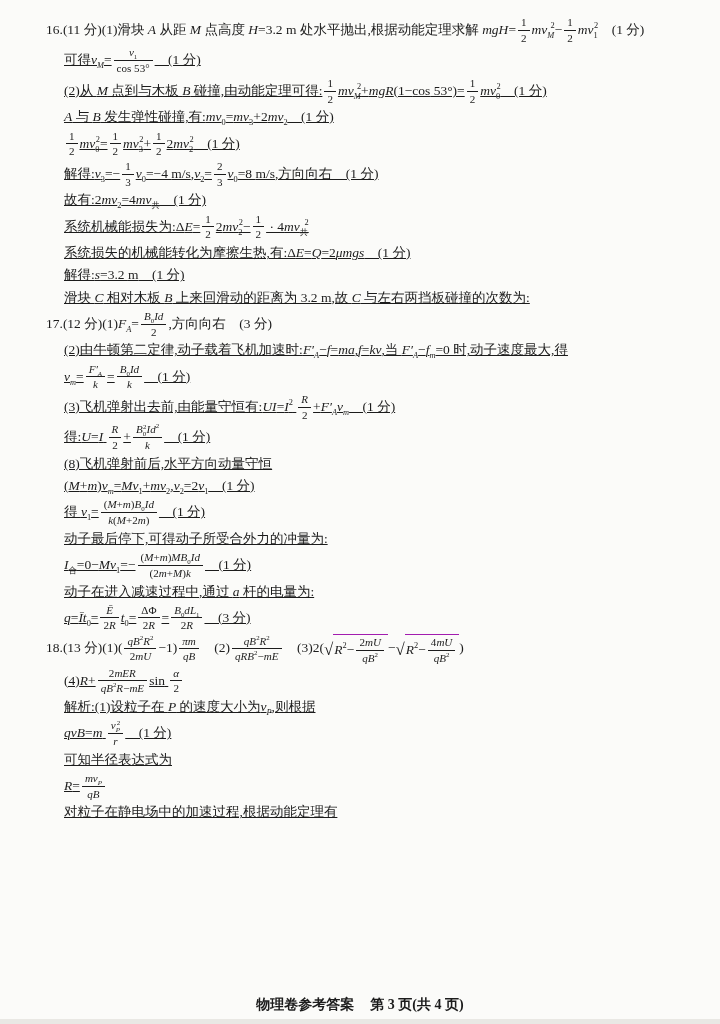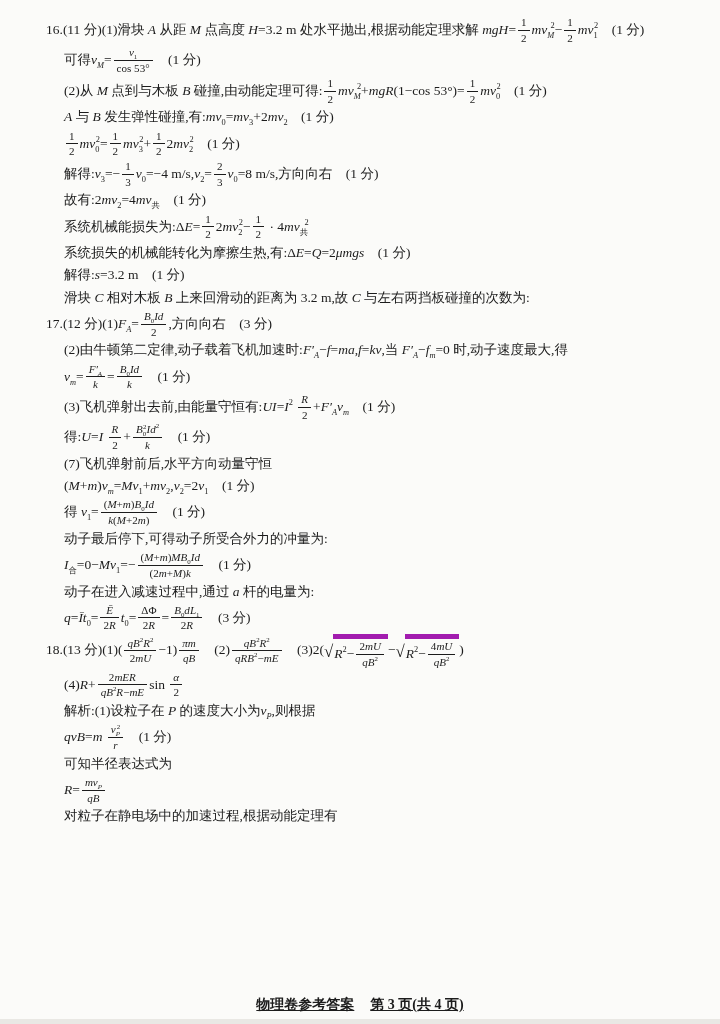--- a/index.html
+++ b/index.html
@@ -8,41 +8,41 @@
     background:#fbfbf9;color:#1c1c1c;
     font-family:"Liberation Serif","DejaVu Serif",serif;
     font-size:13.5px;
   }
   .page{
     box-sizing:border-box;width:720px;height:1024px;
     padding:14px 26px 0 34px;position:relative;
   }
   .line{margin:2px 12px;line-height:1.5;white-space:nowrap;}
   .indent0{padding-left:0;}
-  .indent1{padding-left:18px;}
+  .indent1{padding-left:18px;text-decoration:underline;}
   i{font-style:italic;}
   .rm{font-style:normal;}
   sup,sub{font-size:0.62em;line-height:0;}
   sup{vertical-align:super;}
   sub{vertical-align:sub;}
   sub + sup{margin-left:-0.45em;}
   .frac{
     display:inline-block;vertical-align:-0.7em;text-align:center;
     font-size:0.82em;margin:0 2px;line-height:1.15;
   }
   .frac .num{display:block;border-bottom:1px solid #1c1c1c;padding:0 3px 1px 3px;}
   .frac .den{display:block;padding:1px 3px 0 3px;}
   .sqrt{display:inline-block;vertical-align:middle;white-space:nowrap;}
   .sqrt .rsign{font-size:1.25em;vertical-align:middle;}
-  .sqrt .rbody{border-top:5px solid #a21caf;padding:1px 2px 0 1px;display:inline-block;vertical-align:middle;}
+  .sqrt .rbody{border-top:1px solid #a21caf;padding:1px 2px 0 1px;display:inline-block;vertical-align:middle;}
   .footer{
     position:absolute;left:0;bottom:10px;width:100%;
     text-align:center;font-weight:bold;font-size:14px;
   }
-  .footer span{margin:0 8px;text-decoration:underline;}
+  .footer span{margin:0 8px;}
   .scan-edge{
     position:absolute;left:0;bottom:0;width:100%;height:5px;
     background:#e9e8e4;
   }
 </style>
 </head>
 <body>
 
 <div class="page">
   <div>
@@ -55,21 +55,21 @@
       <div class="line indent1">故有:2<i>mv</i><sub>2</sub>=4<i>mv</i><sub>共</sub> (1 分)</div>
       <div class="line indent1">系统机械能损失为:Δ<i>E</i>=<span class="frac"><span class="num">1</span><span class="den">2</span></span>2<i>mv</i><sub>2</sub><sup>2</sup>−<span class="frac"><span class="num">1</span><span class="den">2</span></span> · 4<i>mv</i><sub>共</sub><sup>2</sup></div>
       <div class="line indent1">系统损失的机械能转化为摩擦生热,有:Δ<i>E</i>=<i>Q</i>=2<i>μmgs</i> (1 分)</div>
       <div class="line indent1">解得:<i>s</i>=3.2 <span class="rm">m</span> (1 分)</div>
       <div class="line indent1">滑块 <i>C</i> 相对木板 <i>B</i> 上来回滑动的距离为 3.2 <span class="rm">m</span>,故 <i>C</i> 与左右两挡板碰撞的次数为:</div>
       <div class="line indent0">17.(12 分)(1)<i>F</i><sub><i>A</i></sub>=<span class="frac"><span class="num"><i>B</i><sub>0</sub><i>Id</i></span><span class="den">2</span></span>,方向向右 (3 分)</div>
       <div class="line indent1">(2)由牛顿第二定律,动子载着飞机加速时:<i>F′</i><sub><i>A</i></sub>−<i>f</i>=<i>ma</i>,<i>f</i>=<i>kv</i>,当 <i>F′</i><sub><i>A</i></sub>−<i>f</i><sub><i>m</i></sub>=0 时,动子速度最大,得</div>
       <div class="line indent1"><i>v</i><sub><i>m</i></sub>=<span class="frac"><span class="num"><i>F′</i><sub><i>A</i></sub></span><span class="den"><i>k</i></span></span>=<span class="frac"><span class="num"><i>B</i><sub>0</sub><i>Id</i></span><span class="den"><i>k</i></span></span> (1 分)</div>
       <div class="line indent1">(3)飞机弹射出去前,由能量守恒有:<i>UI</i>=<i>I</i><sup>2</sup> <span class="frac"><span class="num"><i>R</i></span><span class="den">2</span></span>+<i>F′</i><sub><i>A</i></sub><i>v</i><sub><i>m</i></sub> (1 分)</div>
       <div class="line indent1">得:<i>U</i>=<i>I</i> <span class="frac"><span class="num"><i>R</i></span><span class="den">2</span></span>+<span class="frac"><span class="num"><i>B</i><sub>0</sub><sup>2</sup><i>Id</i><sup>2</sup></span><span class="den"><i>k</i></span></span> (1 分)</div>
-      <div class="line indent1">(7)飞机弹射前后,水平方向动量守恒</div>
+      <div class="line indent1">(8)飞机弹射前后,水平方向动量守恒</div>
       <div class="line indent1">(<i>M</i>+<i>m</i>)<i>v</i><sub><i>m</i></sub>=<i>Mv</i><sub>1</sub>+<i>mv</i><sub>2</sub>,<i>v</i><sub>2</sub>=2<i>v</i><sub>1</sub> (1 分)</div>
       <div class="line indent1">得 <i>v</i><sub>1</sub>=<span class="frac"><span class="num">(<i>M</i>+<i>m</i>)<i>B</i><sub>0</sub><i>Id</i></span><span class="den"><i>k</i>(<i>M</i>+2<i>m</i>)</span></span> (1 分)</div>
       <div class="line indent1">动子最后停下,可得动子所受合外力的冲量为:</div>
       <div class="line indent1"><i>I</i><sub>合</sub>=0−<i>Mv</i><sub>1</sub>=−<span class="frac"><span class="num">(<i>M</i>+<i>m</i>)<i>MB</i><sub>0</sub><i>Id</i></span><span class="den">(2<i>m</i>+<i>M</i>)<i>k</i></span></span> (1 分)</div>
       <div class="line indent1">动子在进入减速过程中,通过 <i>a</i> 杆的电量为:</div>
       <div class="line indent1"><i>q</i>=<i>Īt</i><sub>0</sub>=<span class="frac"><span class="num"><i>Ē</i></span><span class="den">2<i>R</i></span></span><i>t</i><sub>0</sub>=<span class="frac"><span class="num">ΔΦ</span><span class="den">2<i>R</i></span></span>=<span class="frac"><span class="num"><i>B</i><sub>0</sub><i>dL</i><sub>1</sub></span><span class="den">2<i>R</i></span></span> (3 分)</div>
       <div class="line indent0">18.(13 分)(1)(<span class="frac"><span class="num"><i>qB</i><sup>2</sup><i>R</i><sup>2</sup></span><span class="den">2<i>mU</i></span></span>−1)<span class="frac"><span class="num"><i>πm</i></span><span class="den"><i>qB</i></span></span> (2)<span class="frac"><span class="num"><i>qB</i><sup>2</sup><i>R</i><sup>2</sup></span><span class="den"><i>qRB</i><sup>2</sup>−<i>mE</i></span></span> (3)2(<span class="sqrt"><span class="rsign">√</span><span class="rbody"><i>R</i><sup>2</sup>−<span class="frac"><span class="num">2<i>mU</i></span><span class="den"><i>qB</i><sup>2</sup></span></span></span></span>−<span class="sqrt"><span class="rsign">√</span><span class="rbody"><i>R</i><sup>2</sup>−<span class="frac"><span class="num">4<i>mU</i></span><span class="den"><i>qB</i><sup>2</sup></span></span></span></span>)</div>
       <div class="line indent1">(4)<i>R</i>+<span class="frac"><span class="num">2<i>mER</i></span><span class="den"><i>qB</i><sup>2</sup><i>R</i>−<i>mE</i></span></span><span class="rm">sin</span> <span class="frac"><span class="num"><i>α</i></span><span class="den">2</span></span></div>
       <div class="line indent1">解析:(1)设粒子在 <i>P</i> 的速度大小为<i>v</i><sub><i>P</i></sub>,则根据</div>
       <div class="line indent1"><i>qvB</i>=<i>m</i> <span class="frac"><span class="num"><i>v</i><sub><i>P</i></sub><sup>2</sup></span><span class="den"><i>r</i></span></span> (1 分)</div>

